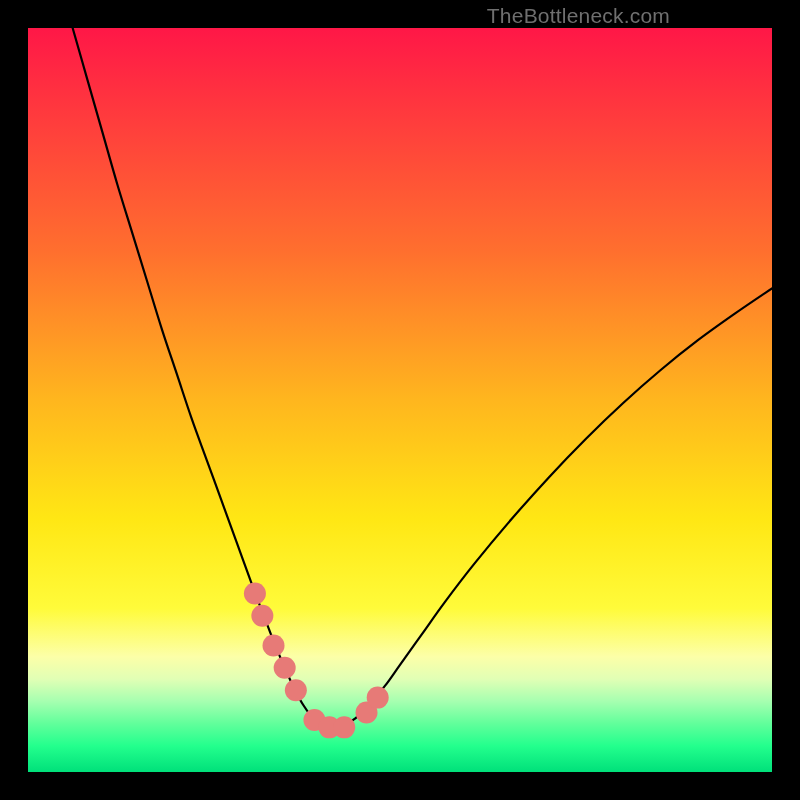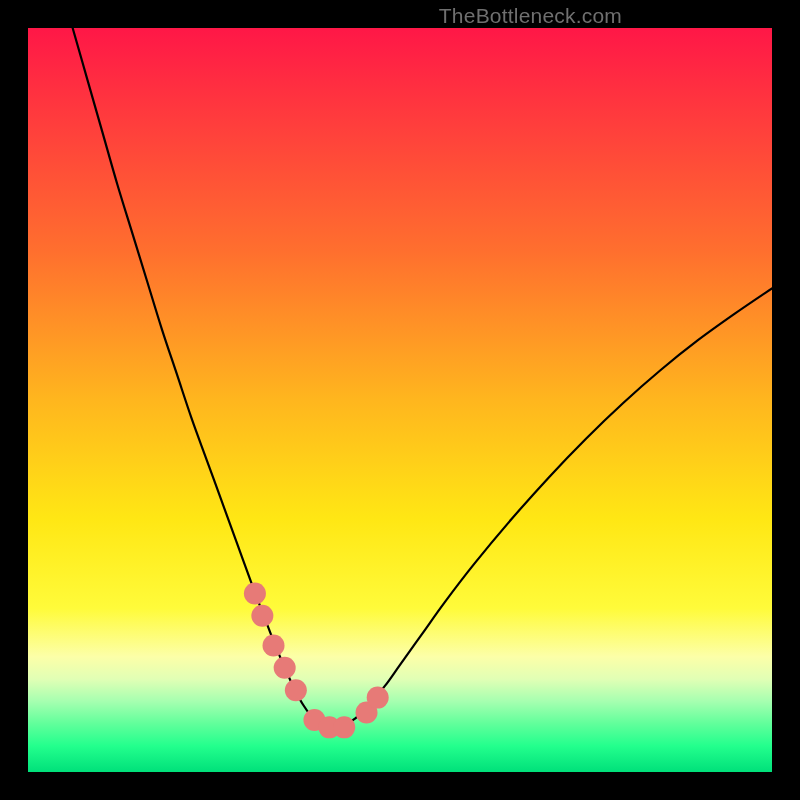--- a/index.html
+++ b/index.html
@@ -9,20 +9,21 @@
     height: 800px;
     overflow: hidden;
     background: #000;
     font-family: Arial, Helvetica, sans-serif;
   }
   .stage {
     position: relative;
     width: 632px;
     height: 800px;
     background: #000;
+    padding-left: 48px;
   }
   .plot-area {
     position: absolute;
     left: 28px;
     top: 28px;
     width: 744px;
     height: 744px;
     overflow: hidden;
   }
   .gradient-bg {

